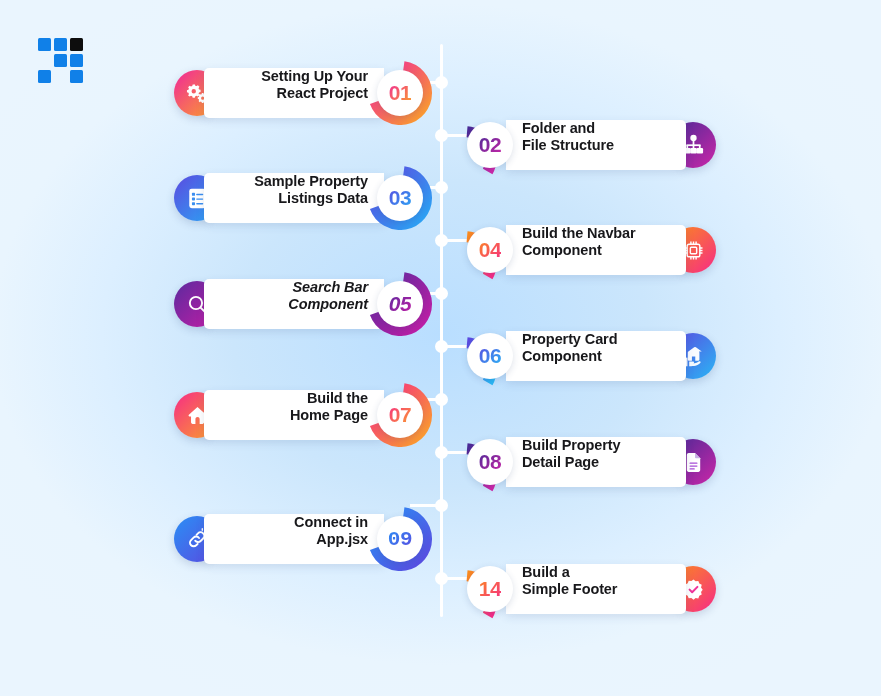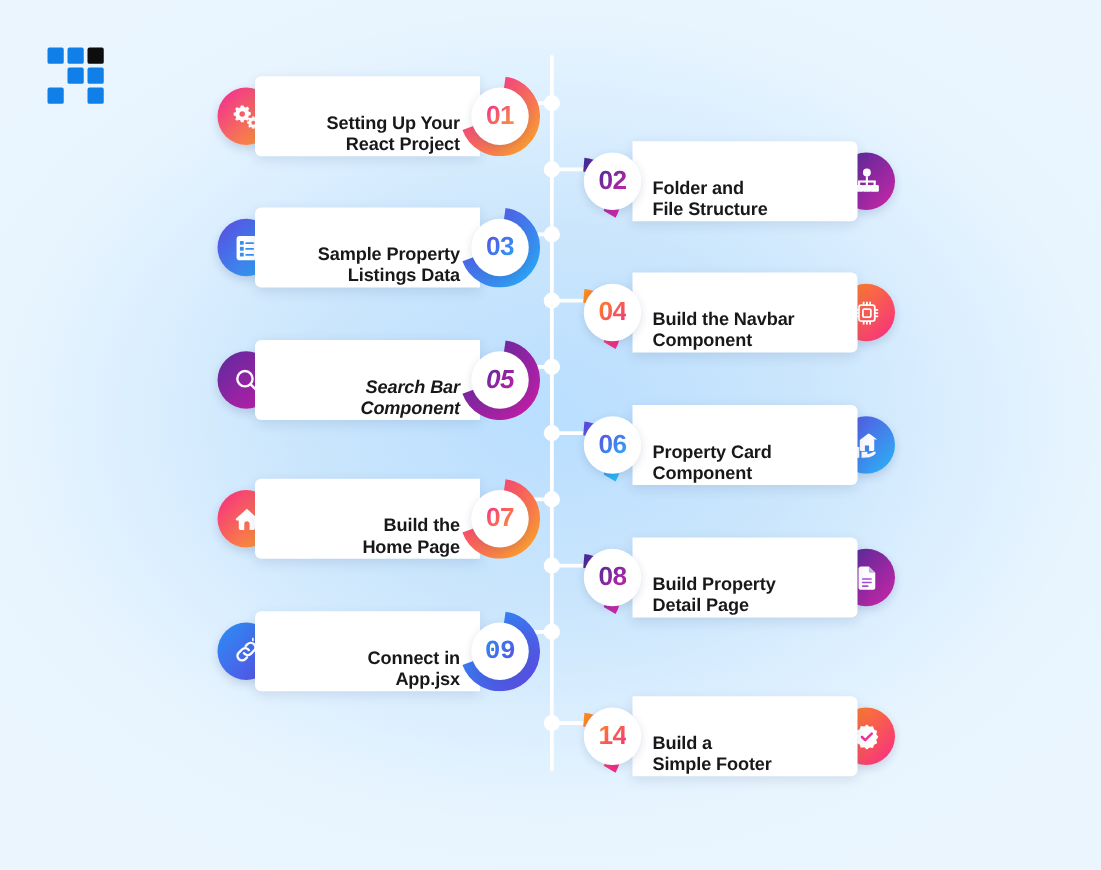--- a/index.html
+++ b/index.html
@@ -86,25 +86,25 @@
     z-index: 1;
     box-shadow: 0 3px 8px rgba(40,60,110,0.18);
   }
   .row.left  .icon-disc { left: 4px; }
   .row.right .icon-disc { right: 4px; }
   .icon-disc svg { width: 23px; height: 23px; display: block; }
 
   
   .card {
     position: absolute;
-    height: 64px;
+    height: 50px;
     background: #ffffff;
     box-shadow: 0 3px 9px rgba(45,70,120,0.13);
     display: flex;
-    align-items: flex-end;
+    align-items: flex-start;
     z-index: 2;
     box-sizing: border-box;
   }
   .row.left .card {
     left: 34px;
     right: 48px;
     border-radius: 5px 0 0 5px;
     justify-content: flex-end;
     padding-right: 16px;
     text-align: right;
@@ -419,21 +419,21 @@
           <stop offset="100%" stop-color="#cc26a8"></stop>
         </linearGradient>
       </defs>
       <path d="M 9.050326799712376 18.749999999999996 A 26.5 26.5 0 0 1 29.690372817187058 58.399159499431256" fill="none" stroke="url(#g7)" stroke-width="11"></path>
     </svg>
           <div class="hole">
             <span class="num" style="background-image: linear-gradient(135deg, rgb(74, 42, 150), rgb(204, 38, 168));">08</span>
           </div>
         </div>
       </div>
-      <div class="row left" style="top: 484px;">
+      <div class="row left" style="top: 502px;">
         <div class="icon-disc" style="background: linear-gradient(135deg, rgb(42, 143, 245), rgb(91, 74, 224));">
           <svg viewBox="0 0 24 24" fill="none" stroke="#ffffff" stroke-width="2" stroke-linecap="round">
         <path d="M9.6 13.2a3.8 3.8 0 0 0 5.7.4l2.6-2.6a3.8 3.8 0 0 0-5.4-5.4l-1.5 1.5"></path>
         <path d="M13.6 10.4a3.8 3.8 0 0 0-5.7-.4l-2.6 2.6a3.8 3.8 0 0 0 5.4 5.4l1.5-1.5"></path>
         <path d="M19.6 4.0l1.3-1.3M20.6 7.4h1.8M17.0 2.4V.8" stroke-width="1.4"></path>
       </svg>
         </div>
         <div class="card">
           <div class="card-label">Connect in
 App.jsx</div>

